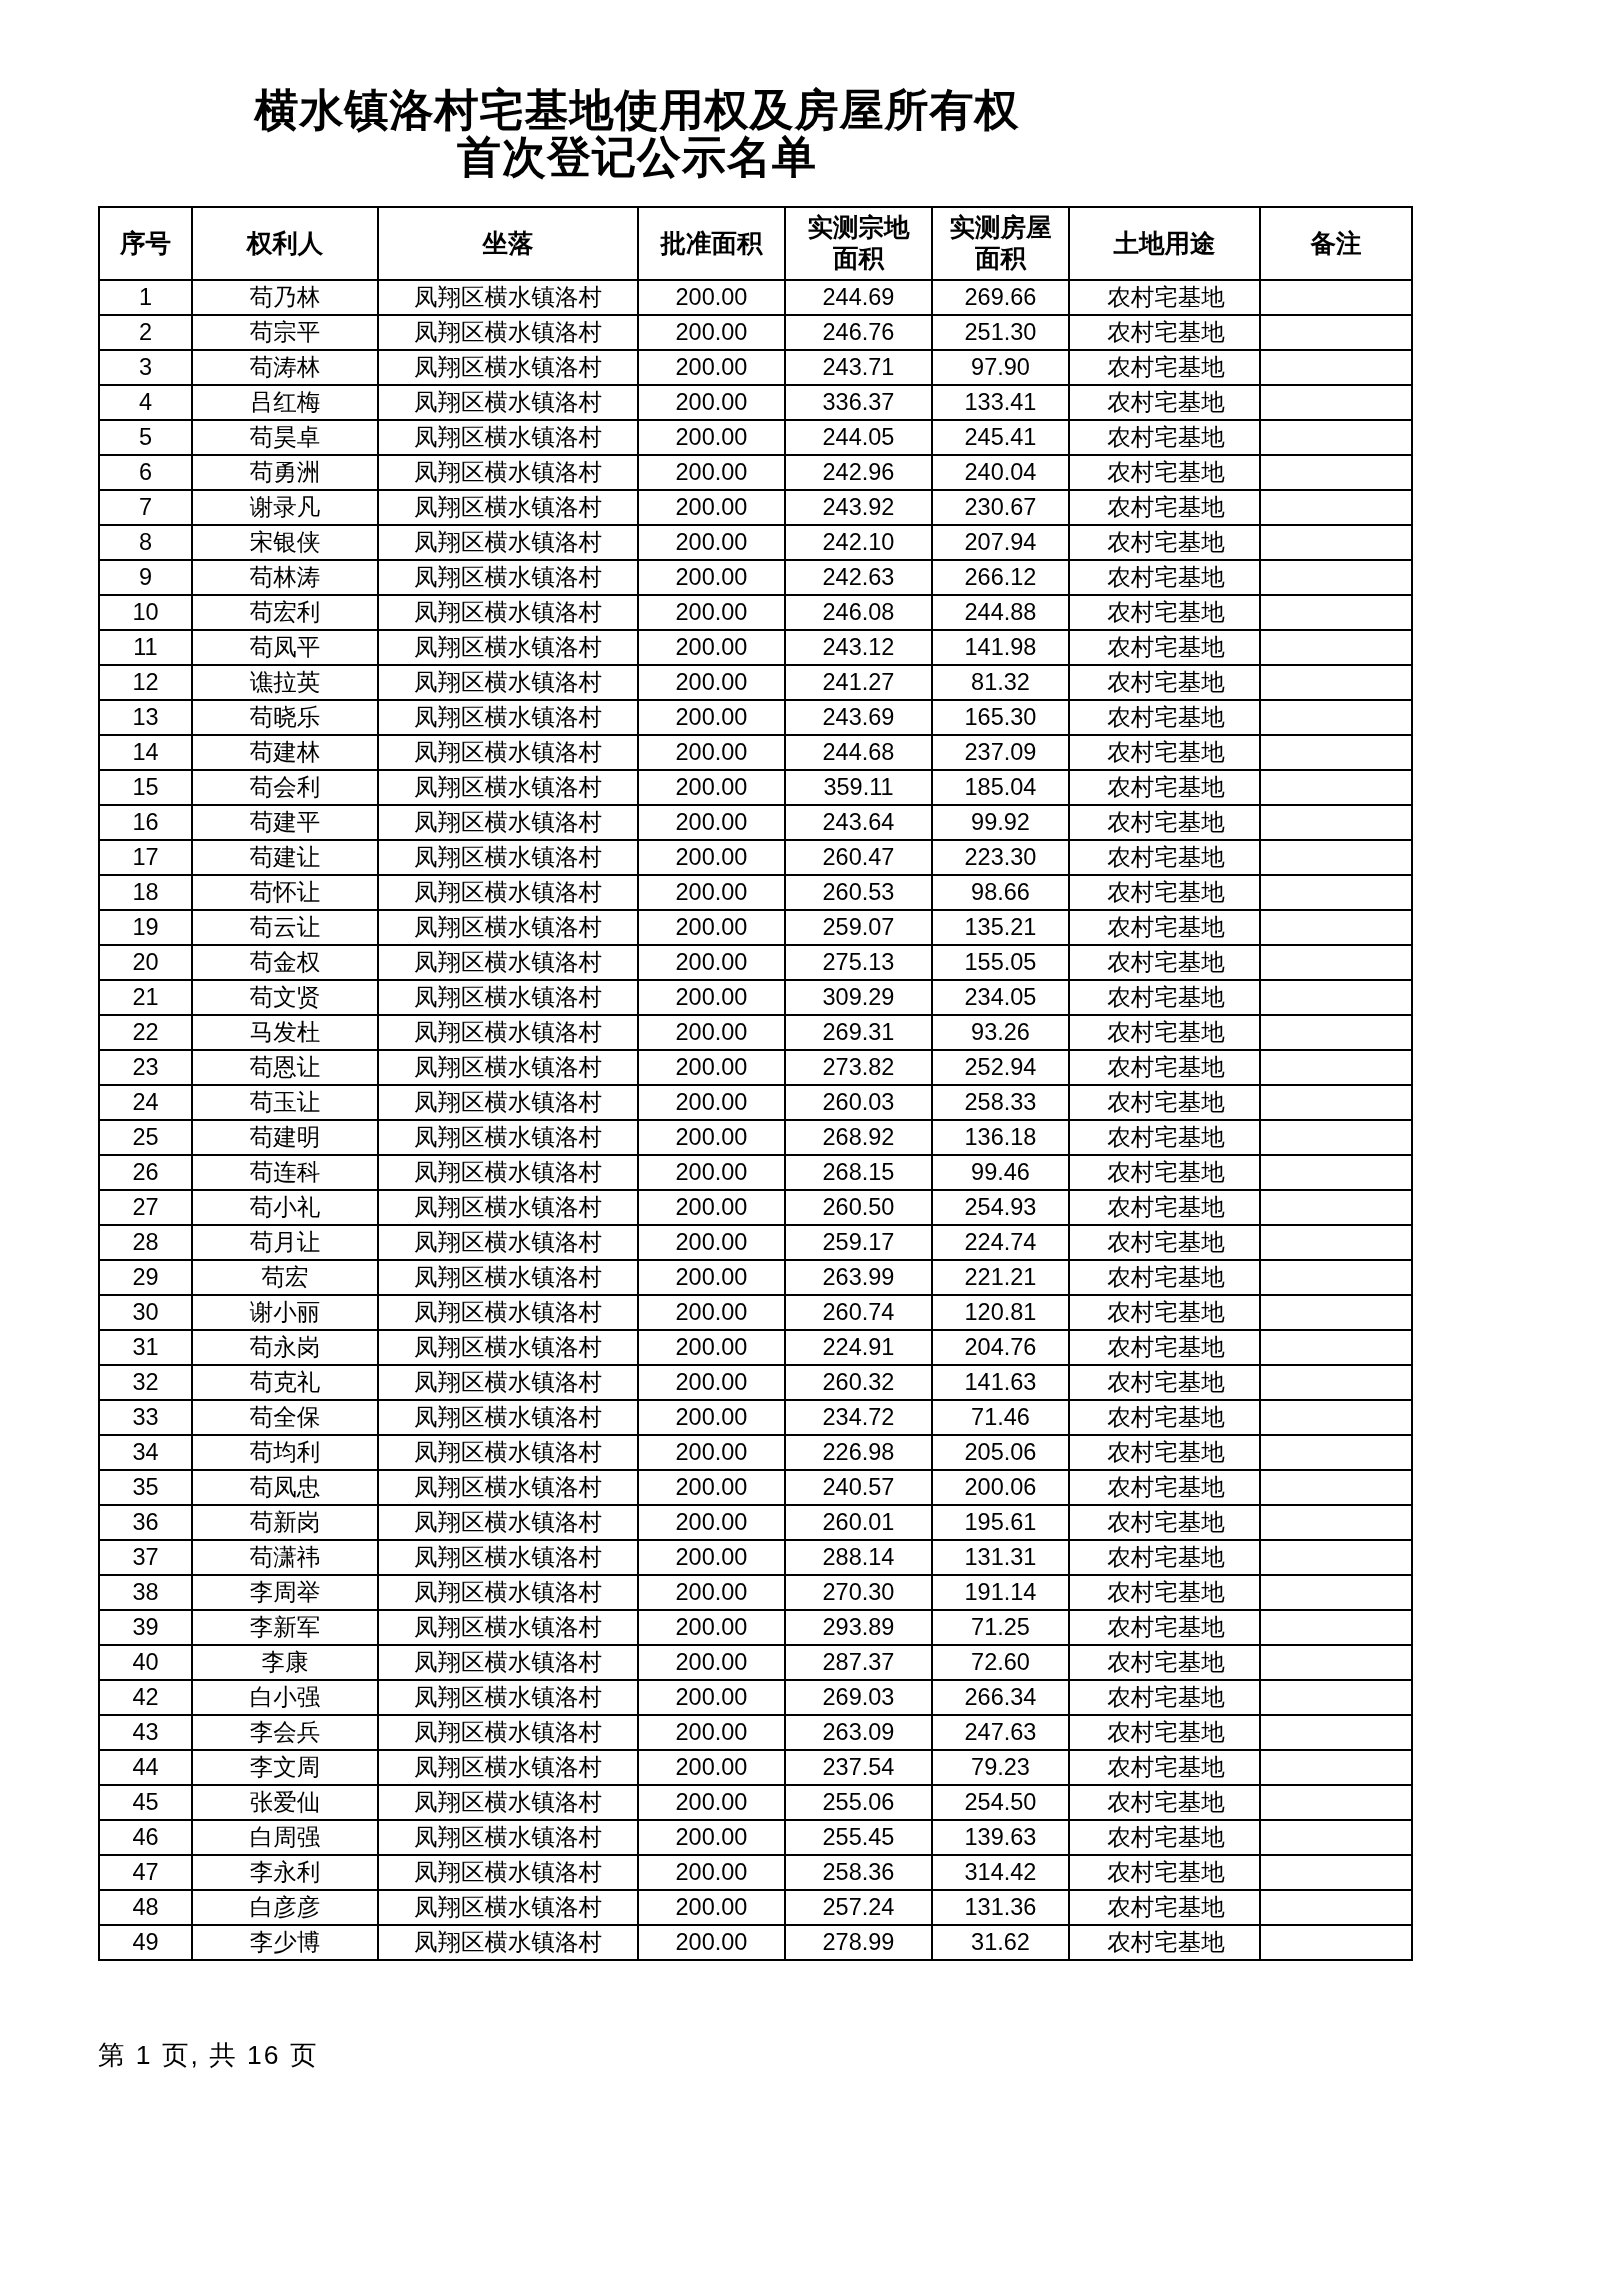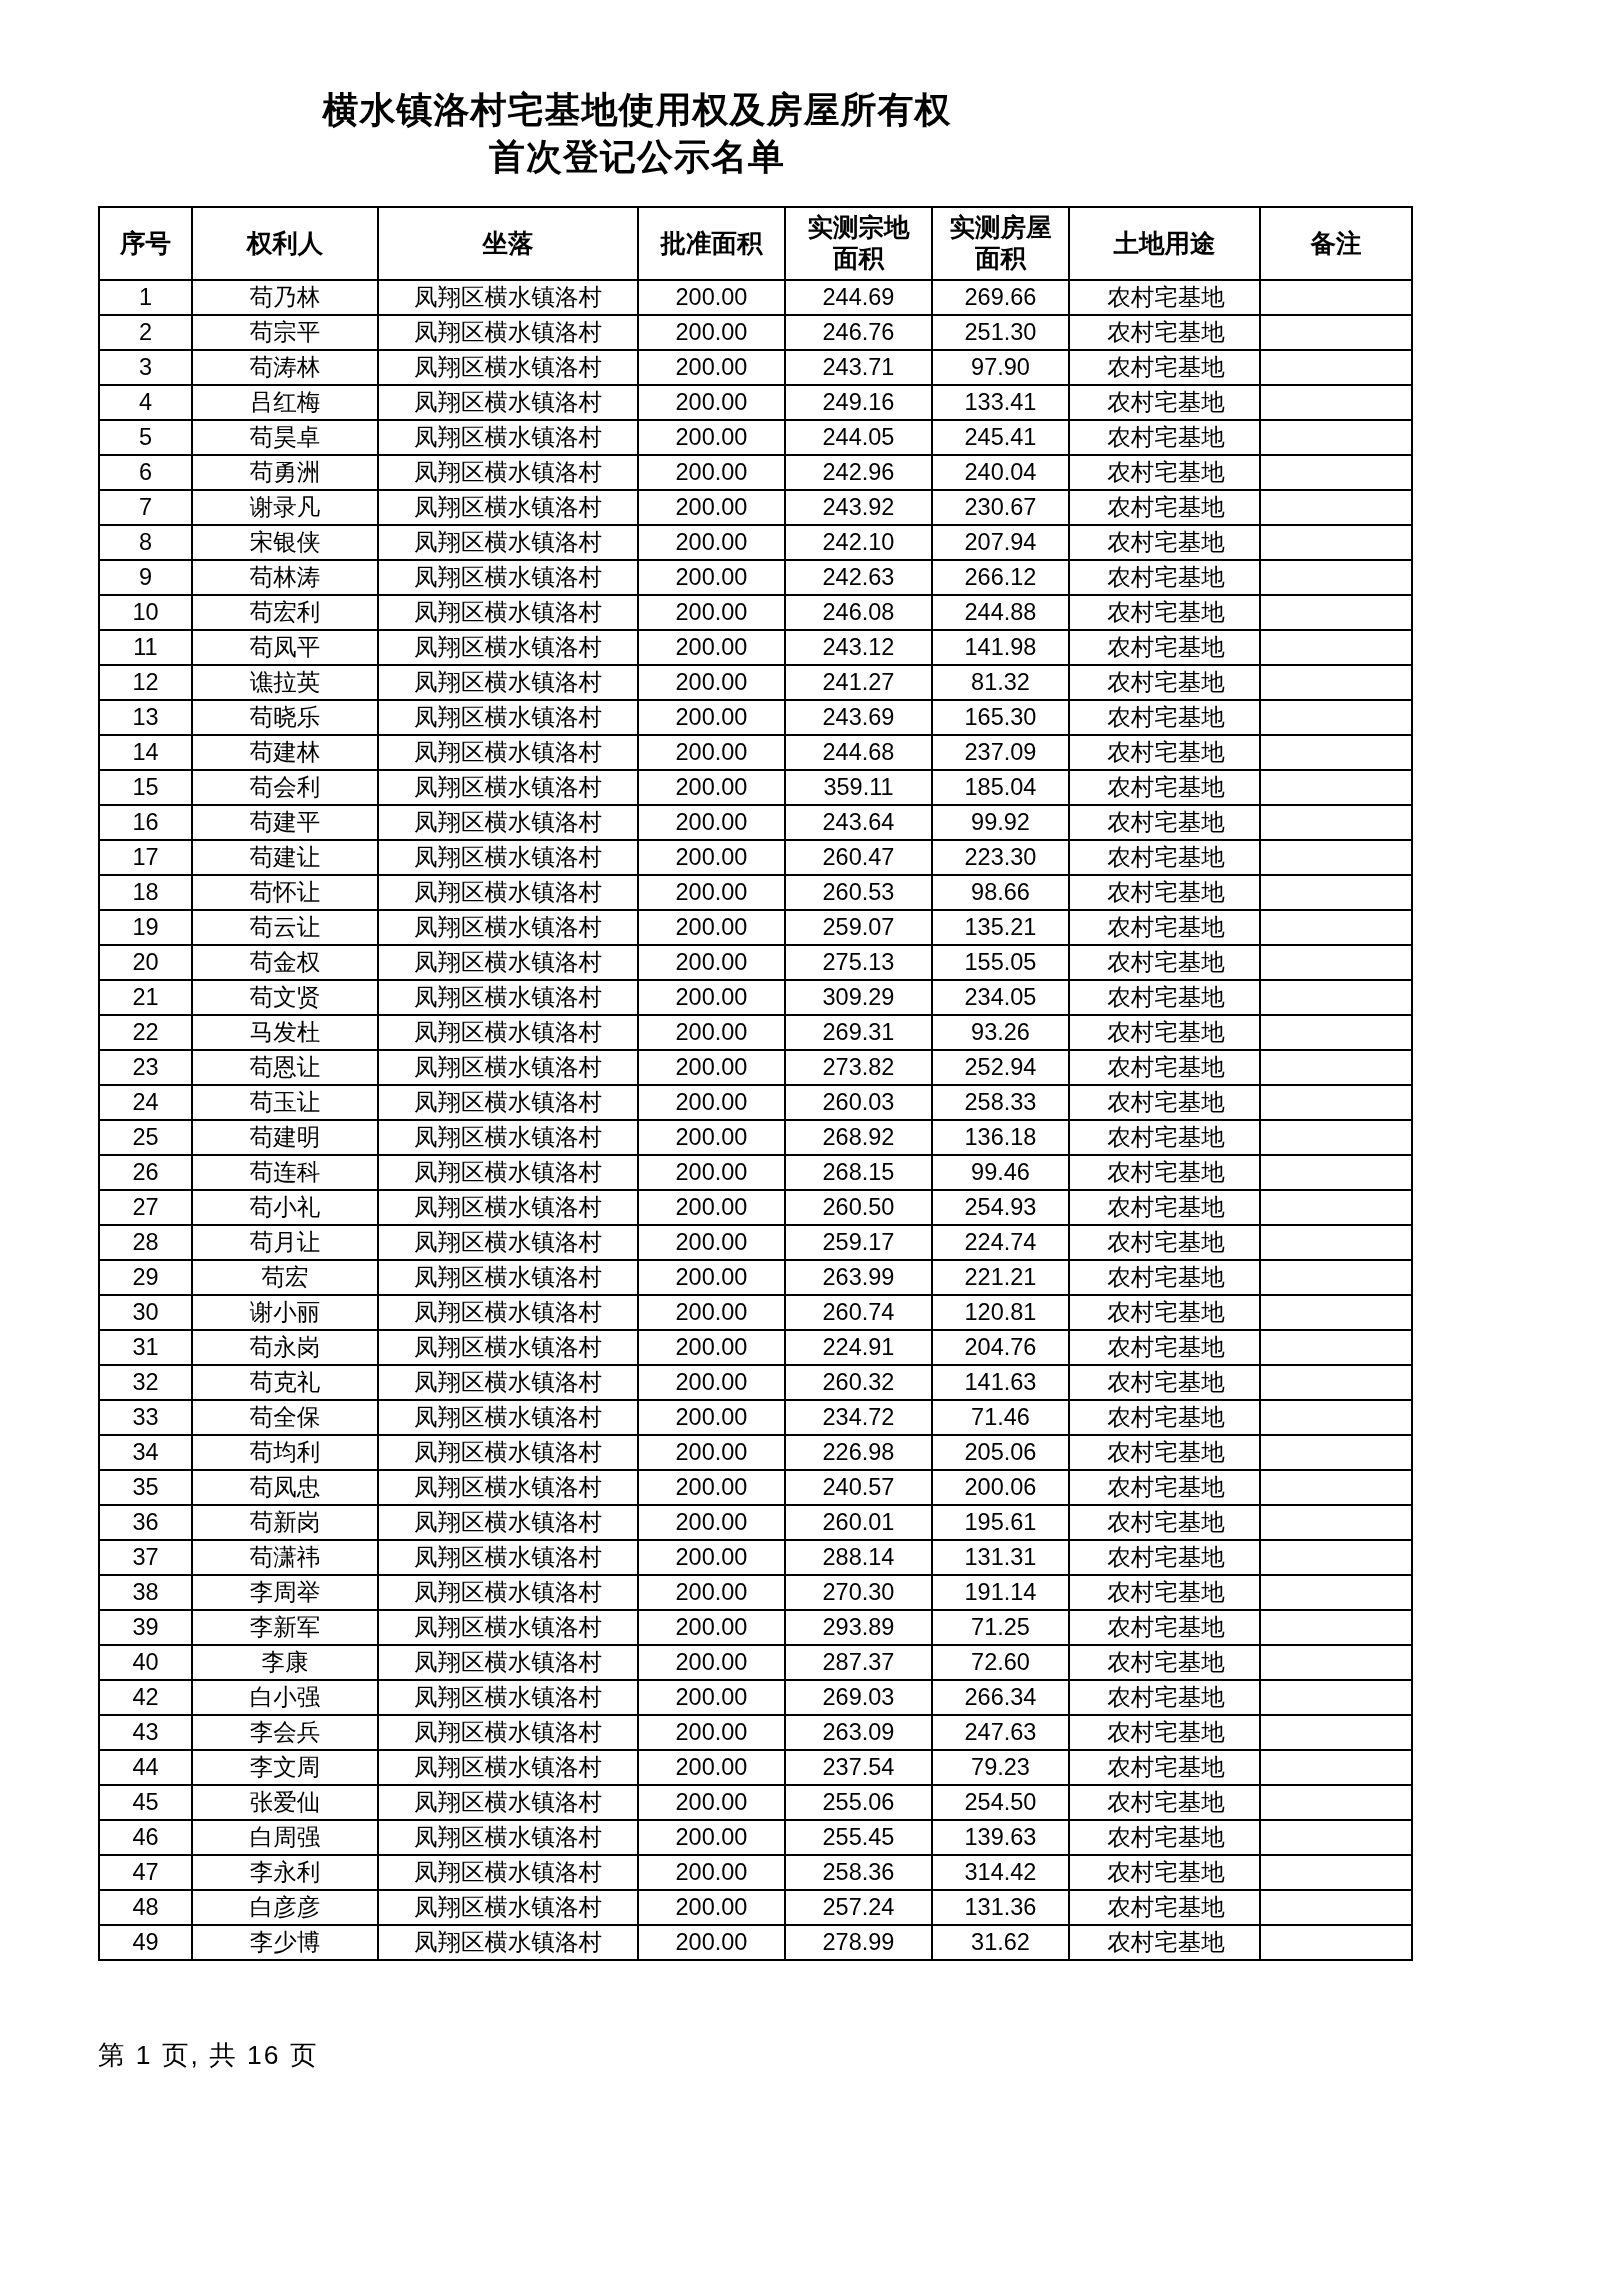--- a/index.html
+++ b/index.html
@@ -12,21 +12,21 @@
     font-family:"Liberation Sans","DejaVu Sans",sans-serif;
     overflow:hidden;
   }
   .title-box {
     padding-top:86px;
     margin-left:98px;
     width:1078px;
     text-align:center;
     font-weight:bold;
   }
-  .title-line { font-size:36px; line-height:47px; letter-spacing:1px; }
+  .title-line { font-size:44px; line-height:47px; letter-spacing:1px; }
   .registry-table {
     border-collapse:collapse;
     table-layout:fixed;
     width:1313px;
     margin:25.5px 0 0 98px;
     border:2.9px solid #000;
   }
   .registry-table th, .registry-table td {
     border:2px solid #000;
     overflow:hidden;
@@ -127,21 +127,21 @@
           <td>243.71</td>
           <td>97.90</td>
           <td class="landuse">农村宅基地</td>
           <td></td>
         </tr>
         <tr>
           <td>4</td>
           <td>吕红梅</td>
           <td>凤翔区横水镇洛村</td>
           <td>200.00</td>
-          <td>249.16</td>
+          <td>336.37</td>
           <td>133.41</td>
           <td class="landuse">农村宅基地</td>
           <td></td>
         </tr>
         <tr>
           <td>5</td>
           <td>苟昊卓</td>
           <td>凤翔区横水镇洛村</td>
           <td>200.00</td>
           <td>244.05</td>

